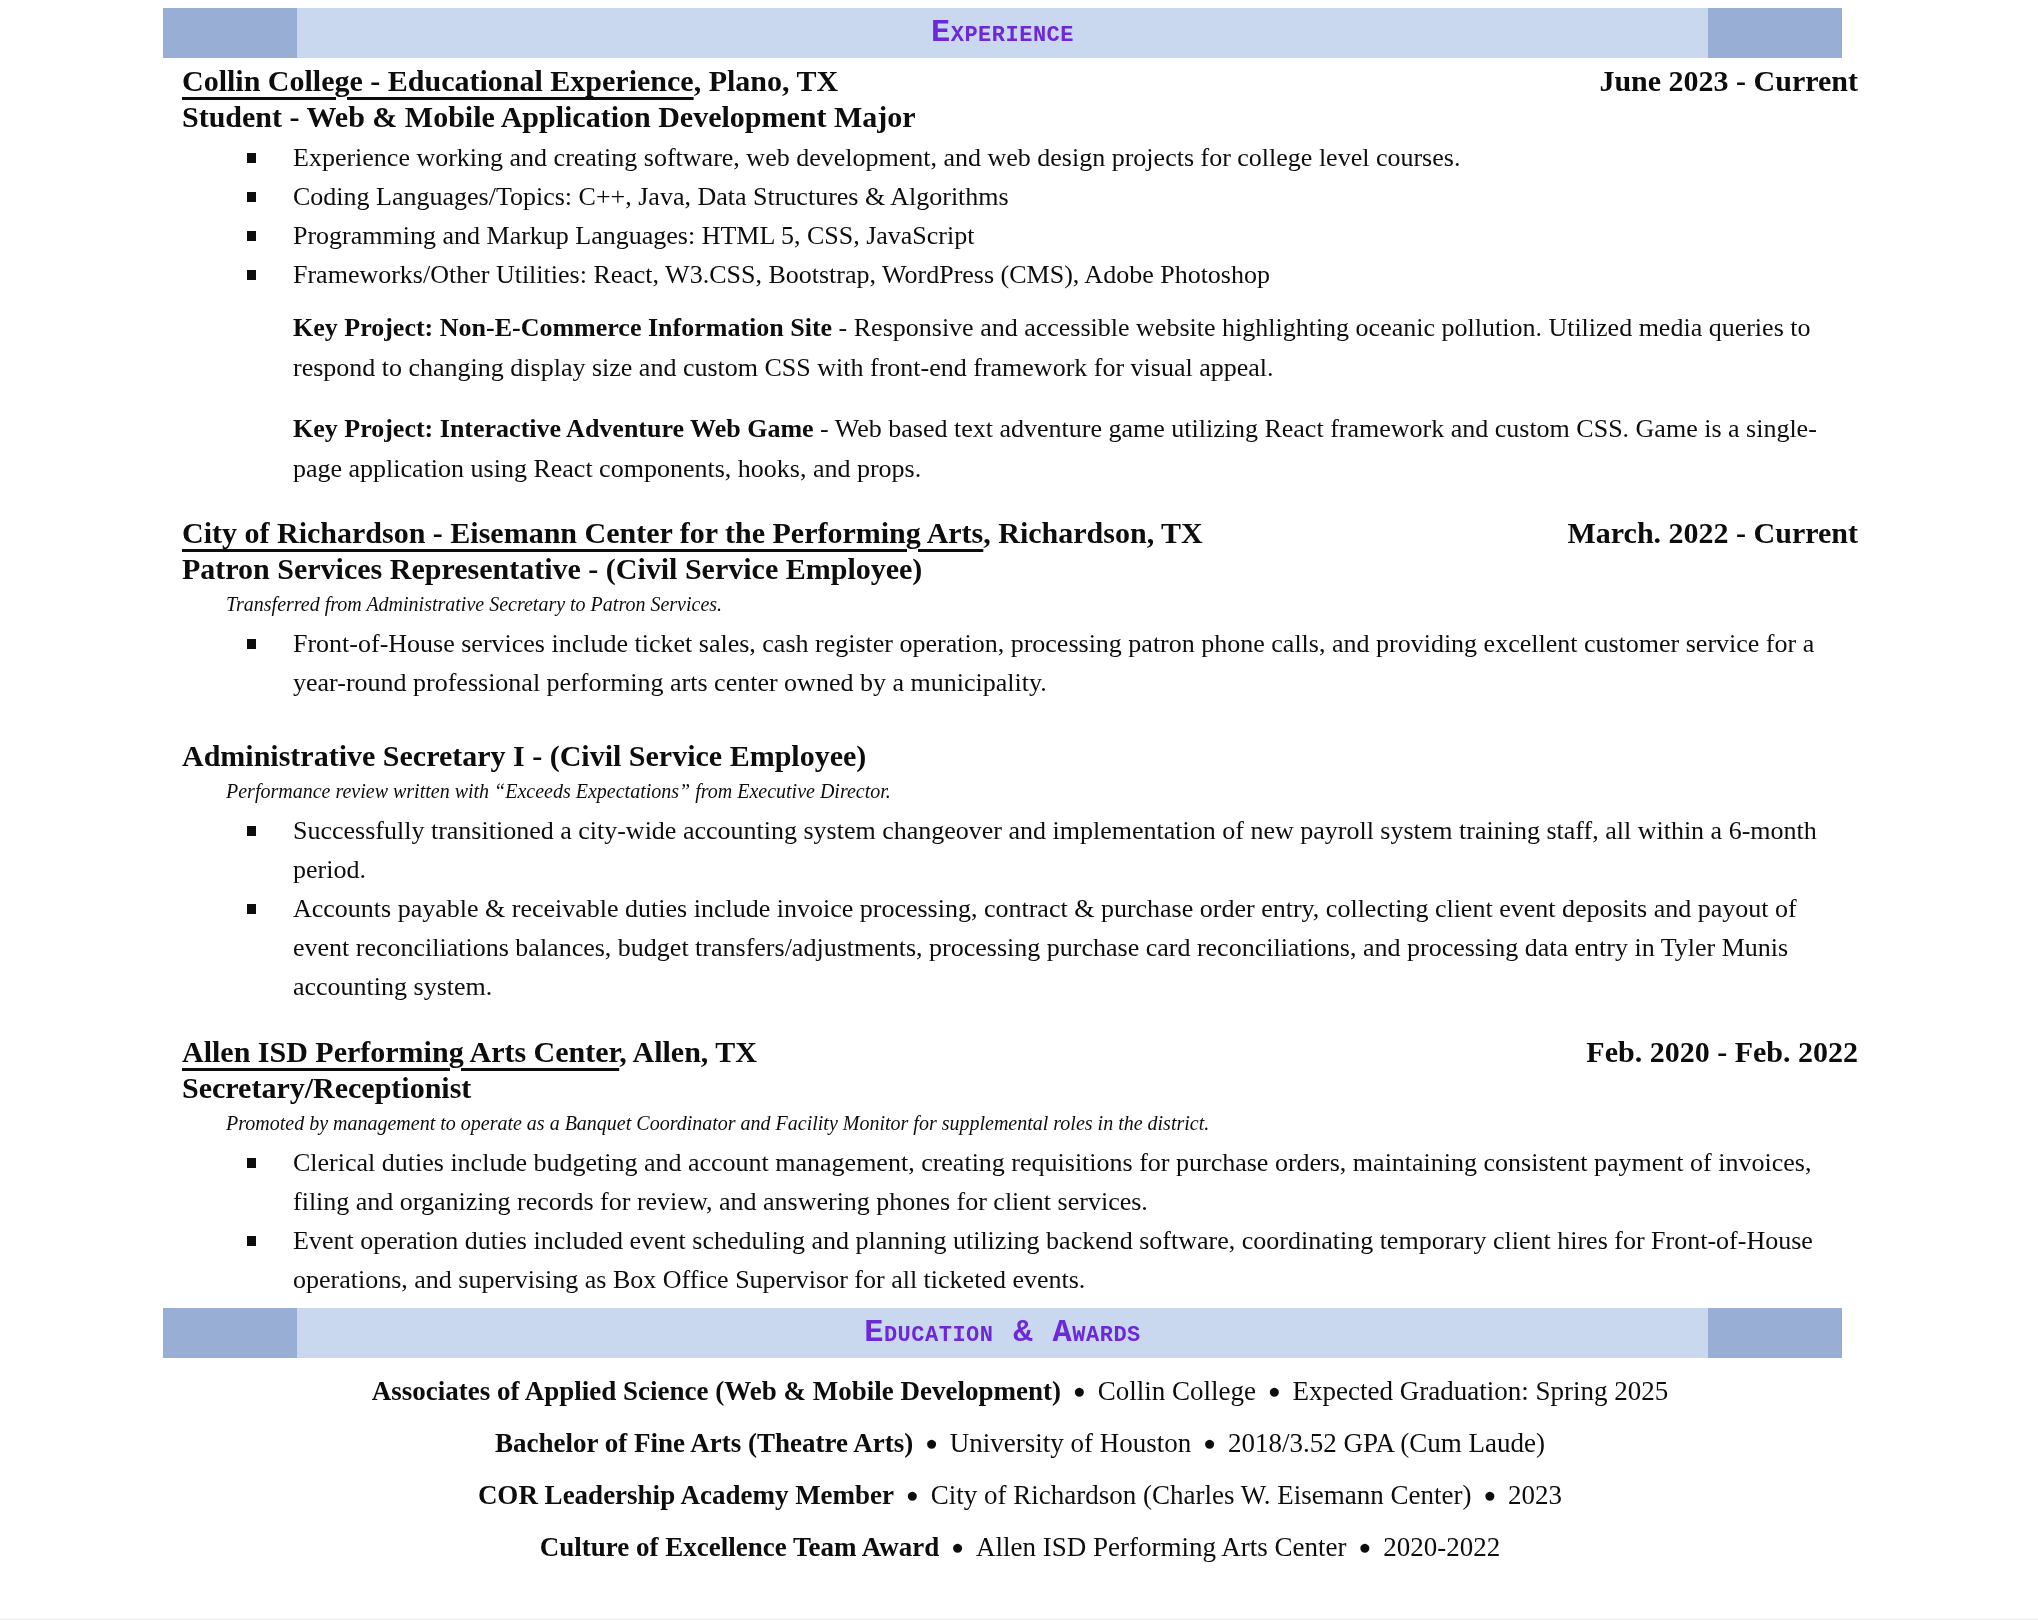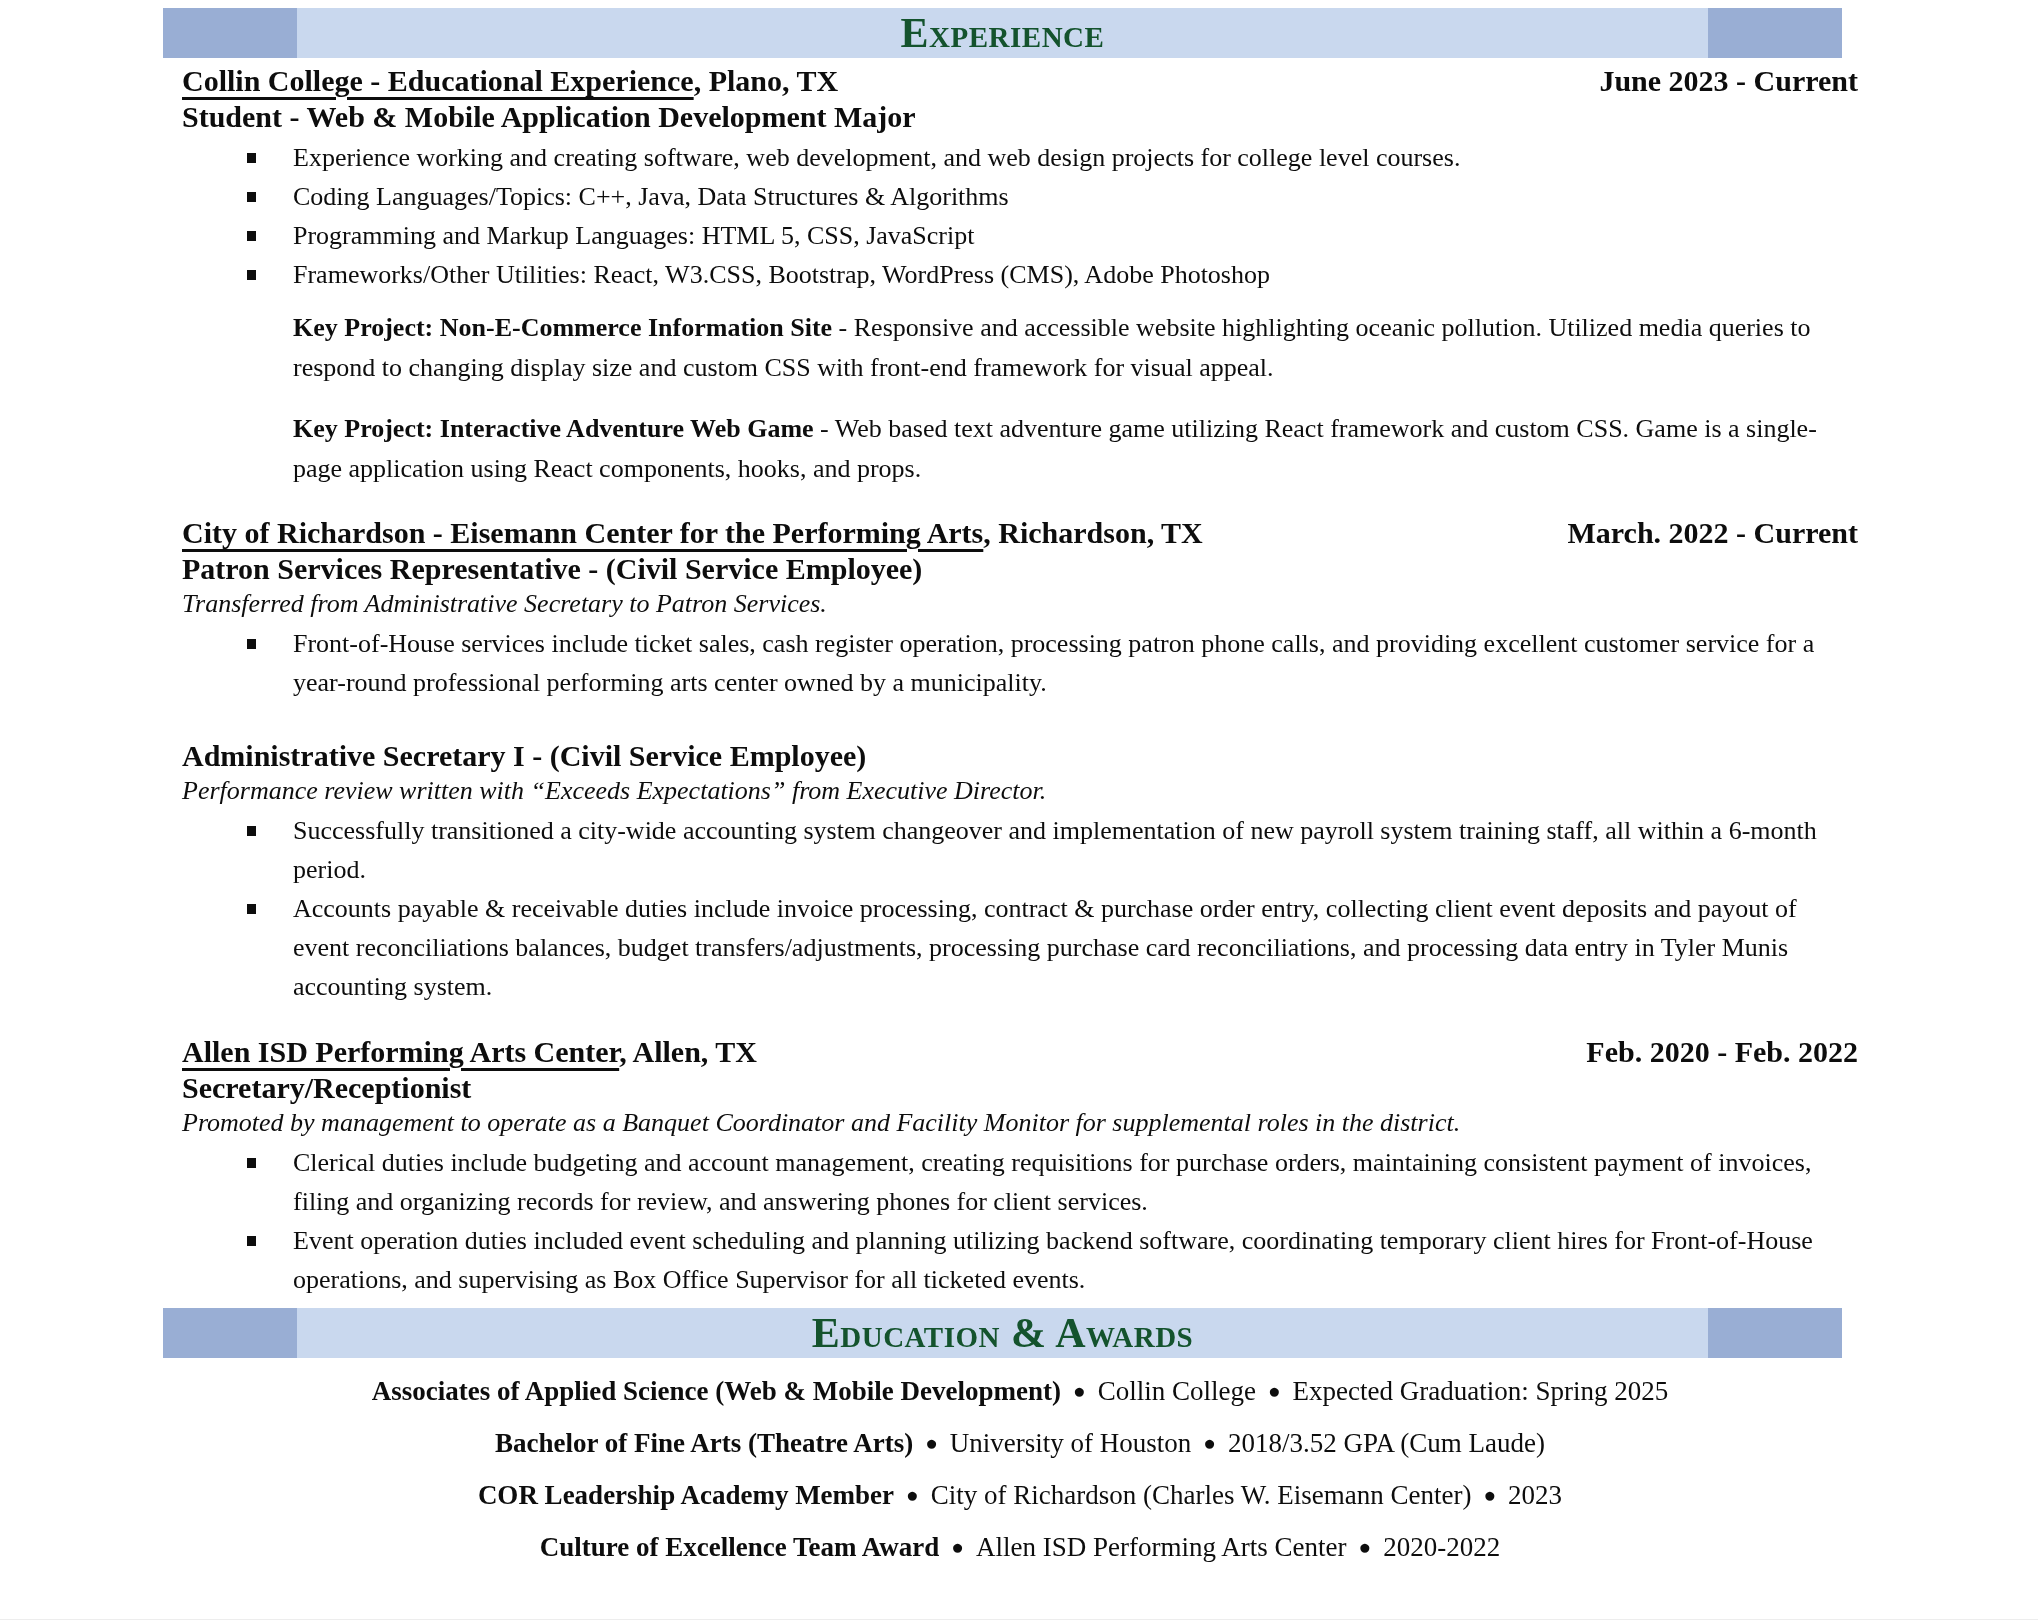--- a/index.html
+++ b/index.html
@@ -12,37 +12,37 @@
   
   .band{
     position:relative;margin-left:163px;width:1679px;height:50px;
     background:#c9d8ee;display:flex;align-items:center;justify-content:center;
   }
   .band-top{margin-top:8px;}
   .cap{position:absolute;top:0;width:134px;height:50px;background:#99aed4;}
   .cap-left{left:0;}
   .cap-right{right:0;}
   .band-title{
-    font-variant:small-caps;font-weight:700;font-size:42px;
-    letter-spacing:0.5px;color:#14532d;line-height:50px;
+    font-variant:small-caps;font-weight:700;font-size:32px;
+    letter-spacing:0.5px;color:#6d28d9;line-height:50px;font-family:Liberation Mono, monospace;
   }
   
   .content{margin-left:182px;width:1676px;}
   .job{margin-top:5px;}
   .mt26{margin-top:26px;}
   .mt36{margin-top:36px;}
   .mt28{margin-top:28px;}
   .job-head{
     display:flex;justify-content:space-between;align-items:baseline;
     font-weight:700;font-size:30px;line-height:36px;
   }
   .u{text-decoration:underline;text-decoration-thickness:2.5px;text-underline-offset:6px;}
   .job-dates{white-space:nowrap;font-weight:700;font-size:30px;}
   .role{font-weight:700;font-size:30px;line-height:36px;}
-  .note{font-style:italic;font-size:26px;line-height:34px;}
+  .note{font-style:italic;font-size:20px;line-height:34px;margin-left:44px;}
   ul.bullets{list-style:none;margin:3px 0 0 0;padding:0 0 0 111px;}
   .bullets li{position:relative;font-size:26px;line-height:39px;}
   .marker{position:absolute;left:-46px;top:15px;width:9px;height:10px;background:#0d0d0d;}
   .project{margin:14px 0 0 111px;font-size:26px;line-height:40px;}
   .project + .project{margin-top:21px;}
   .project b{font-weight:700;}
   
   .edu{margin-top:6px;text-align:center;}
   .edu-line{font-size:27px;line-height:34px;margin-top:16px;}
   .edu-line .b{font-weight:700;}

